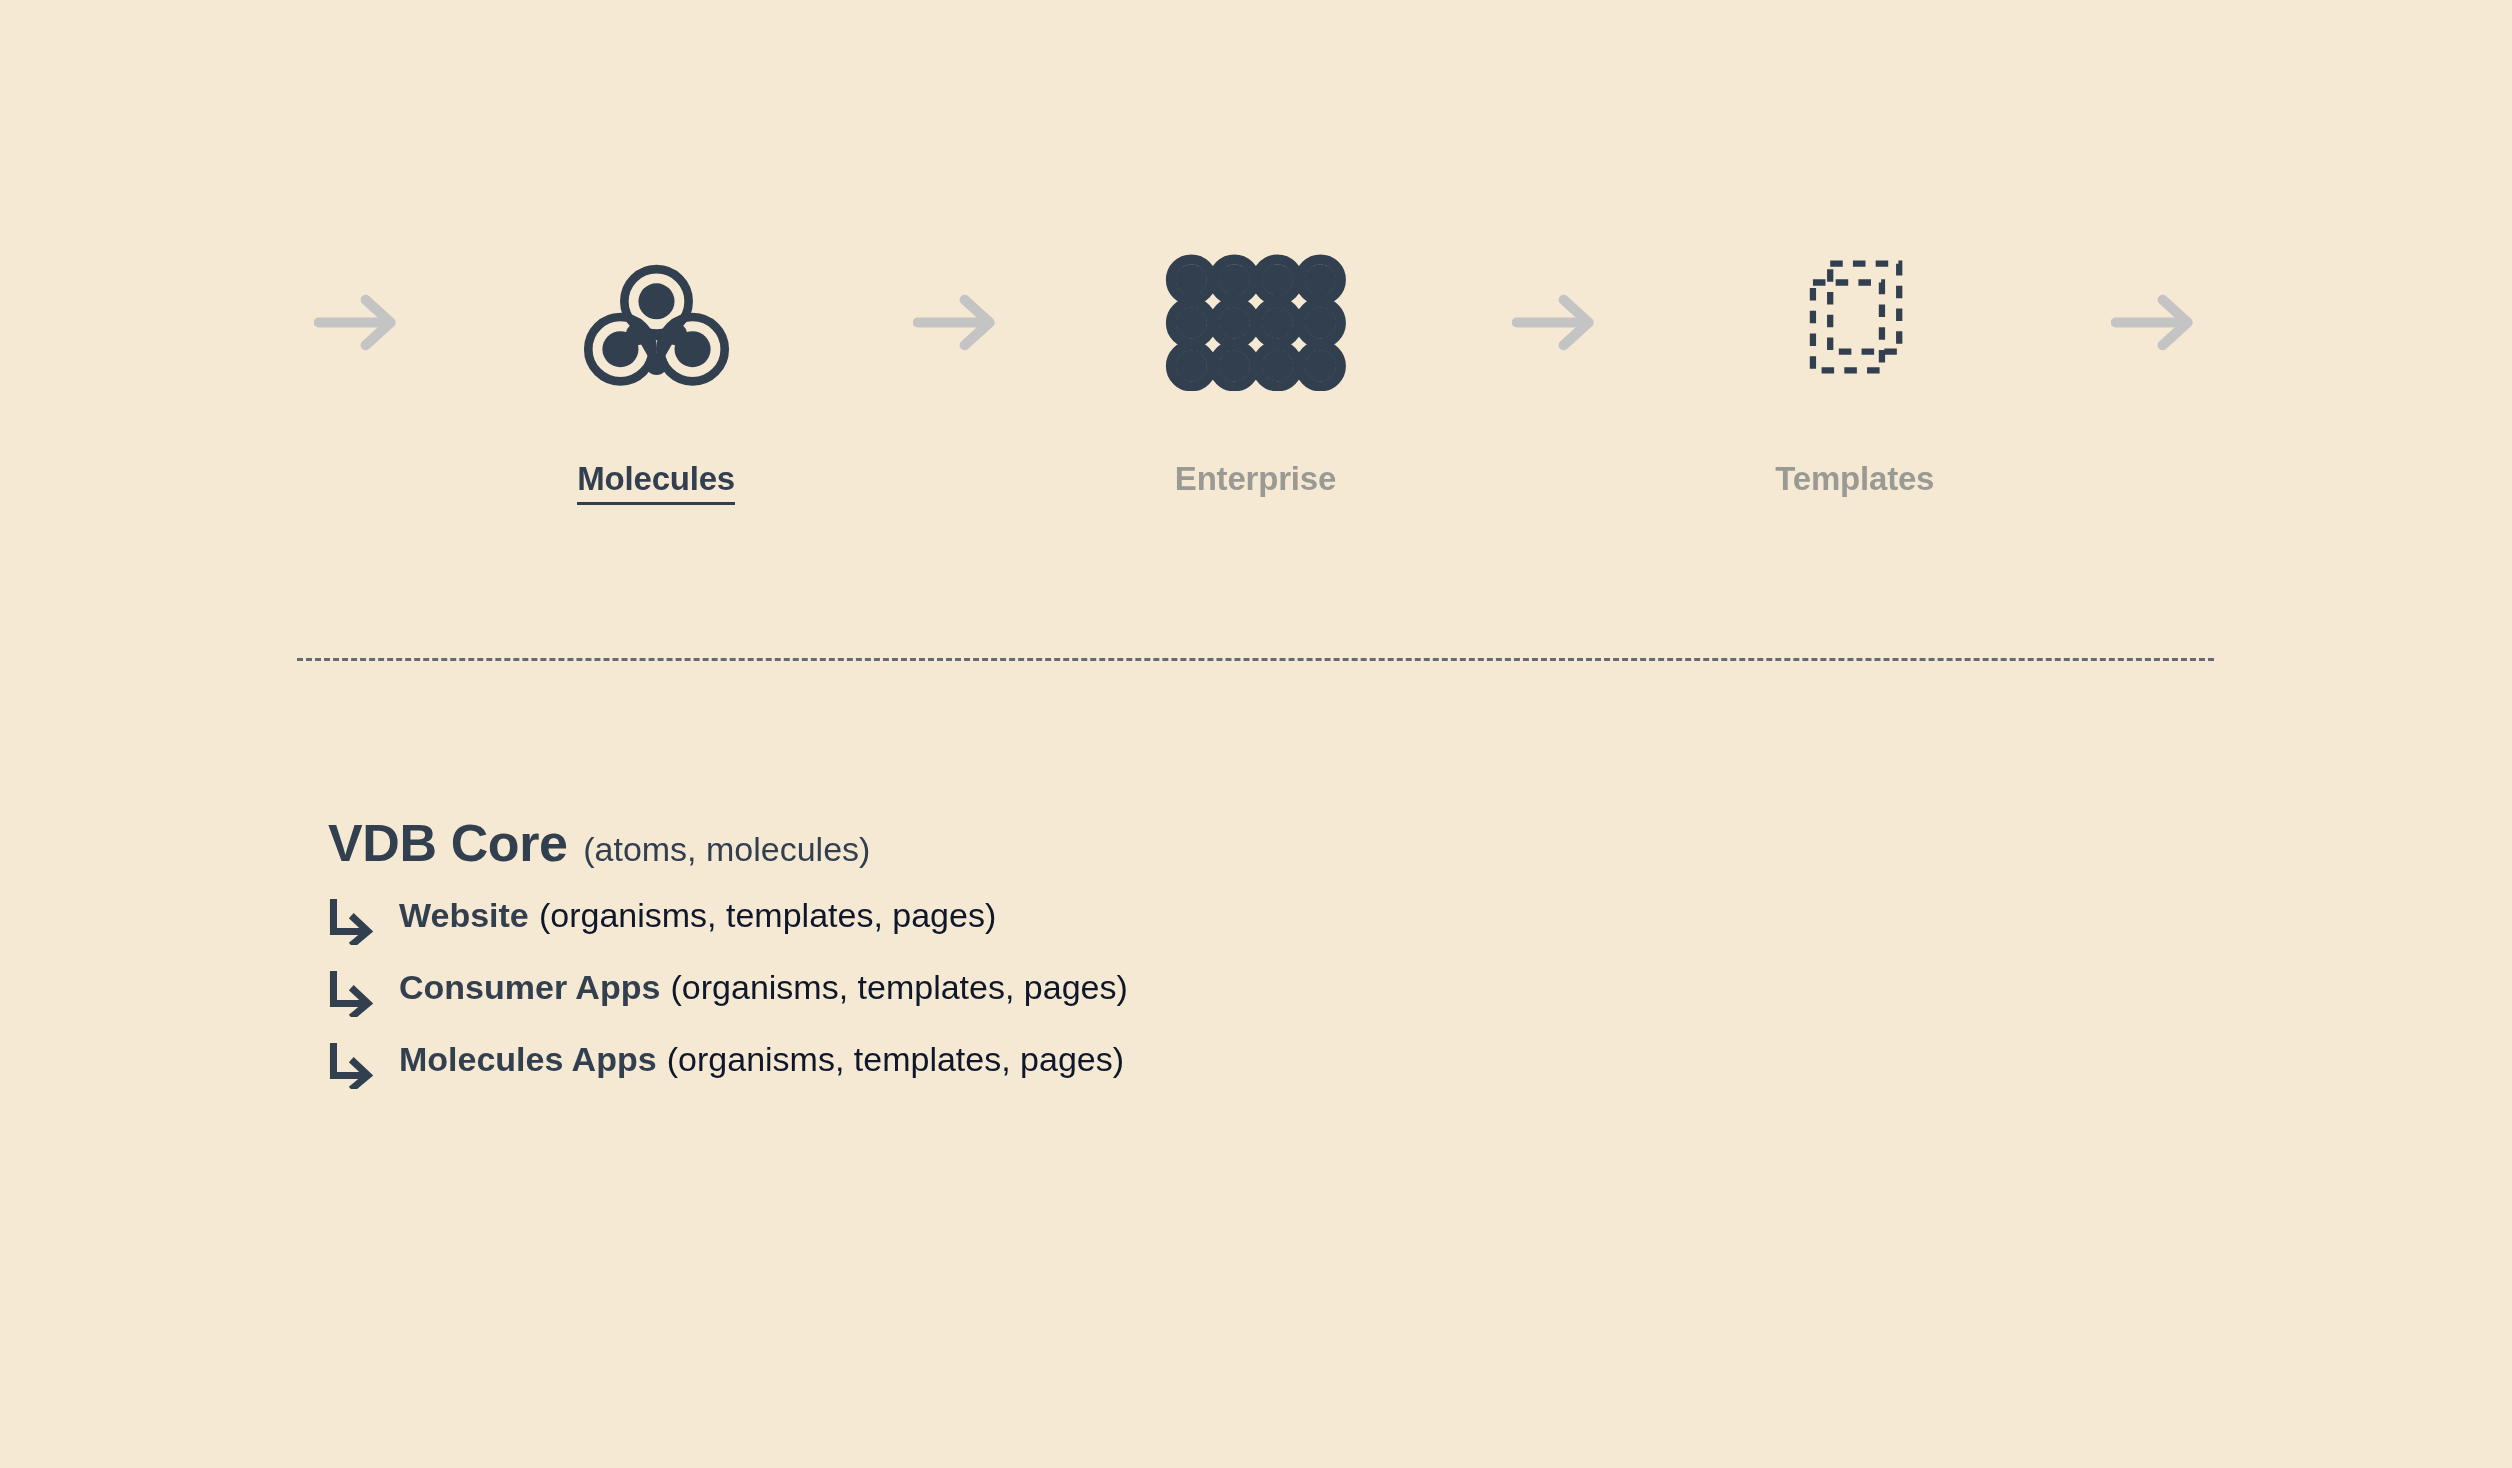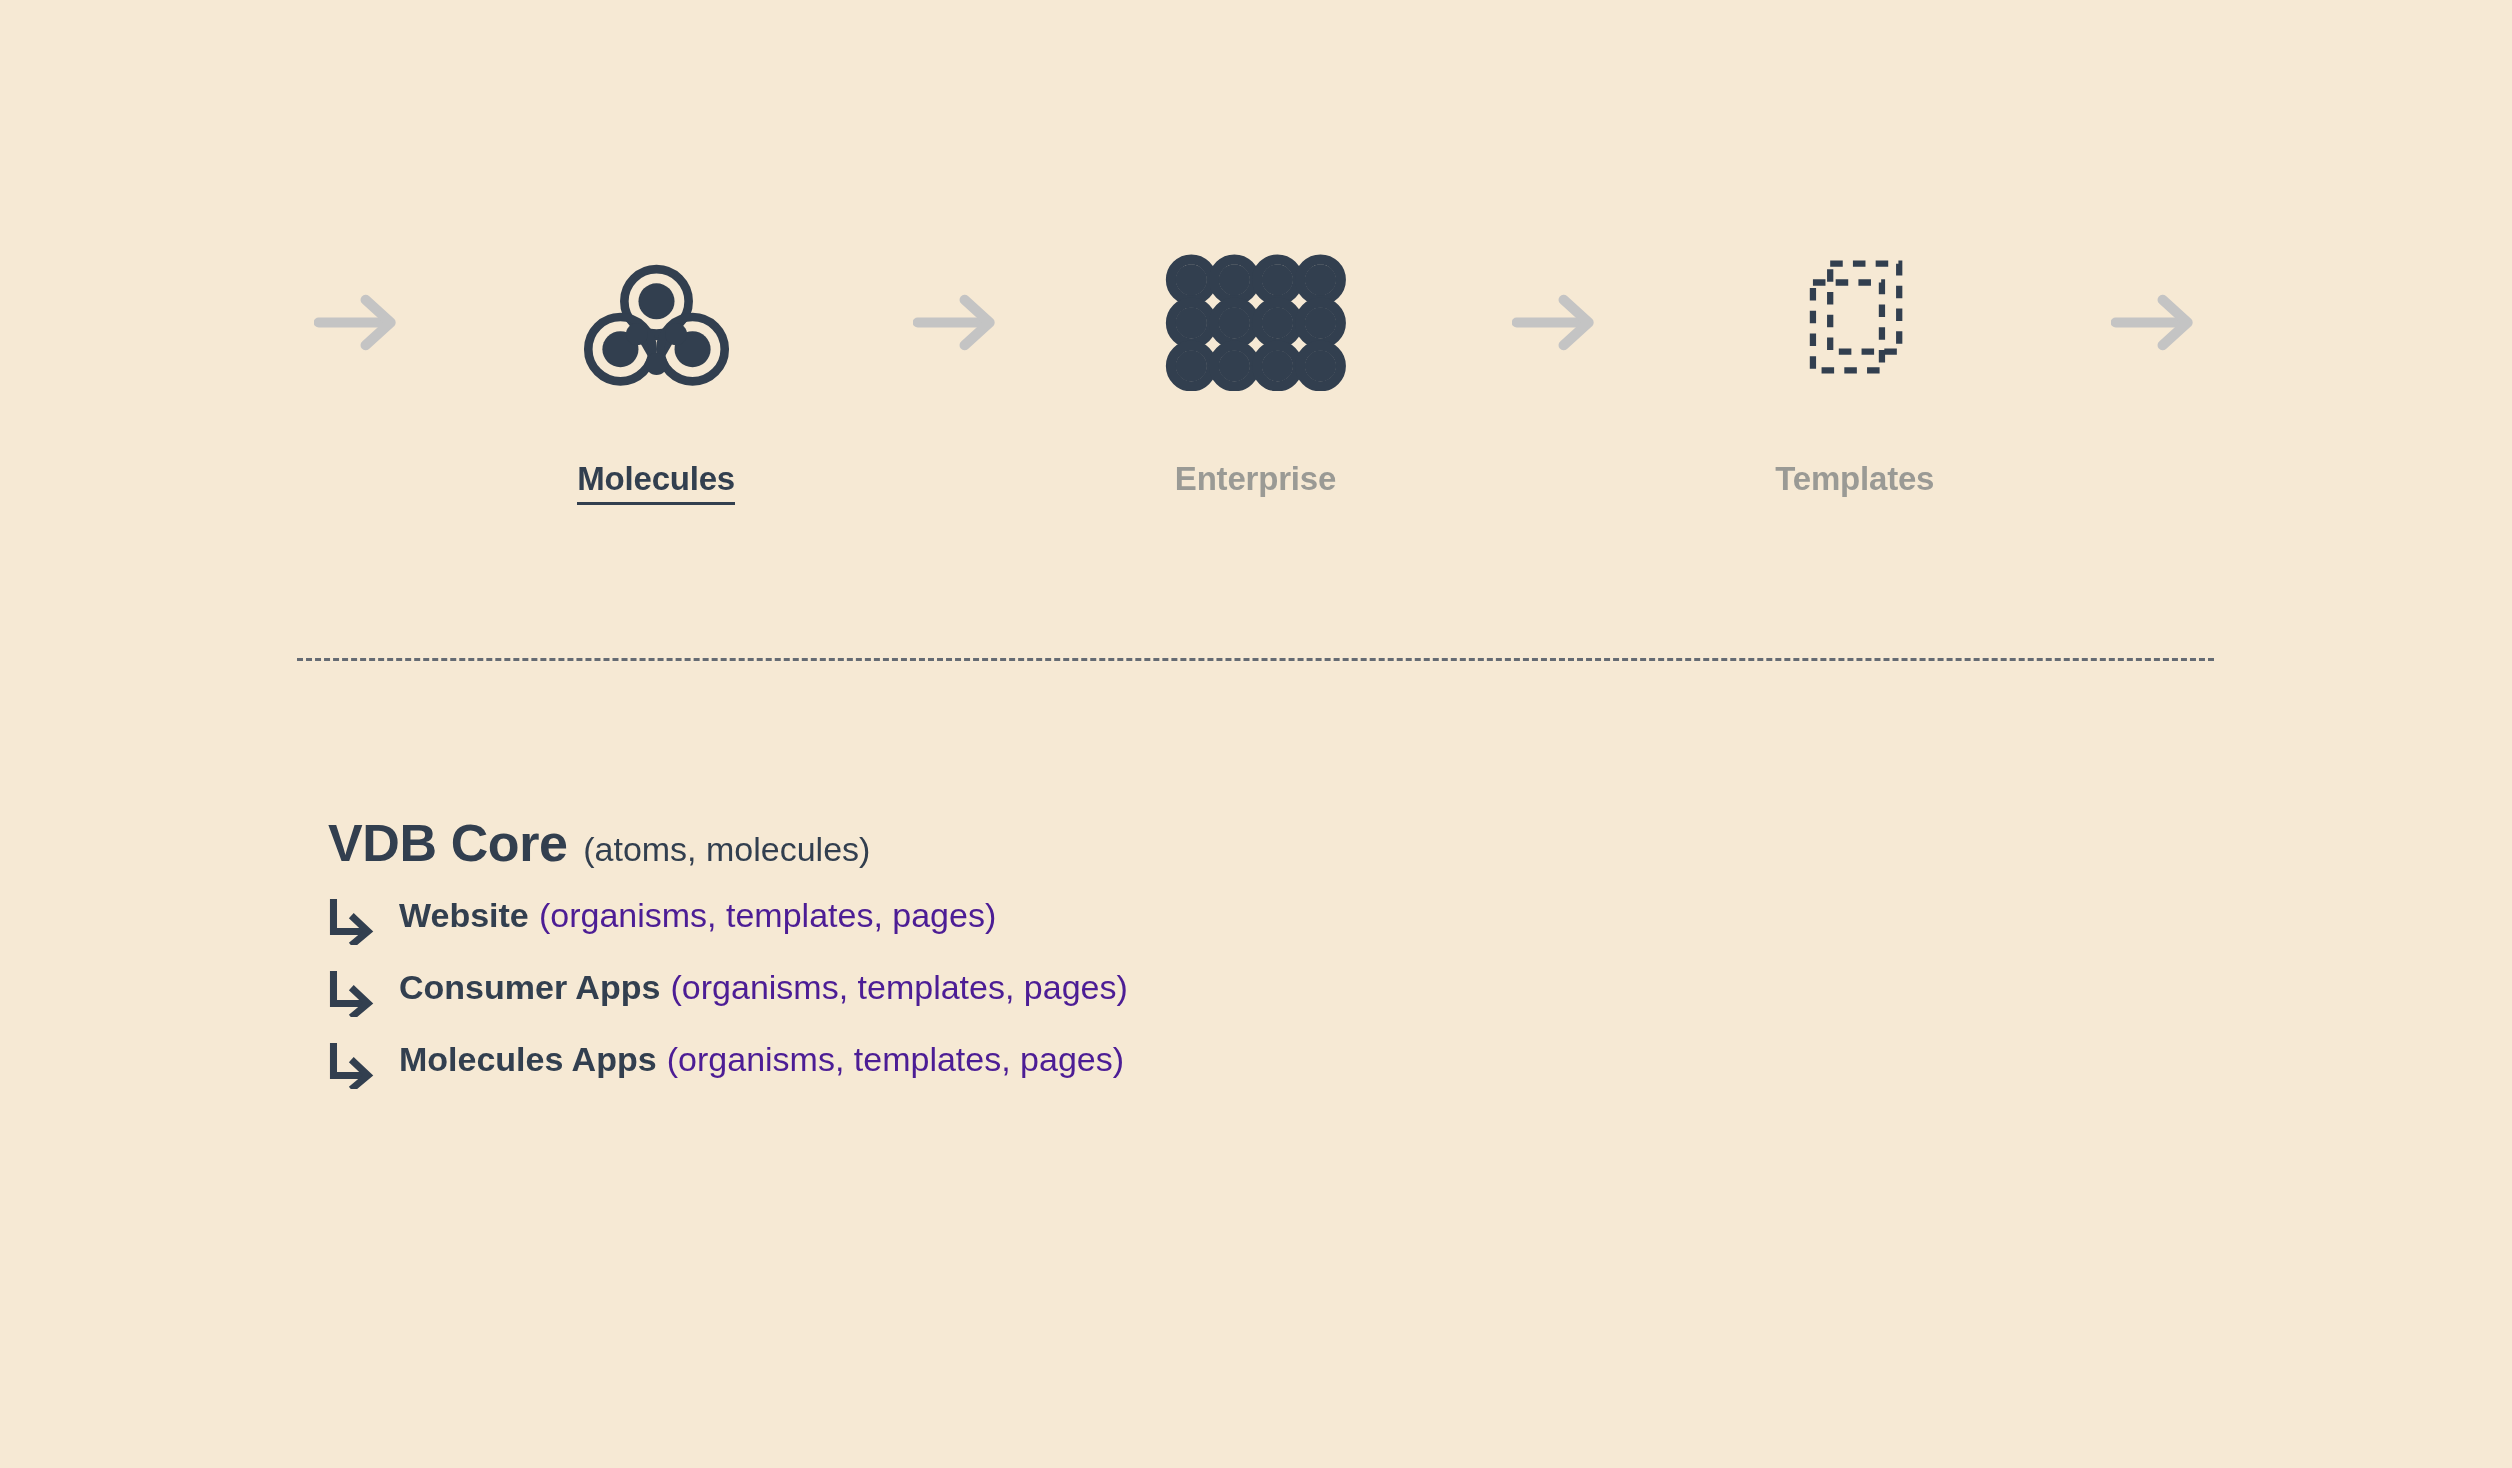--- a/index.html
+++ b/index.html
@@ -128,21 +128,21 @@
   }
   .branch-name {
     font-size: 34px;
     font-weight: bold;
     color: #323f4f;
     line-height: 1;
   }
   .branch-detail {
     font-size: 34px;
     font-weight: normal;
-    color: #4c1d95;
+    color: #0f172a;
     margin-left: 10.2px;
     line-height: 1;
   }
 </style>
 </head>
 <body>
 
 <div id="stage-row">
 
 

